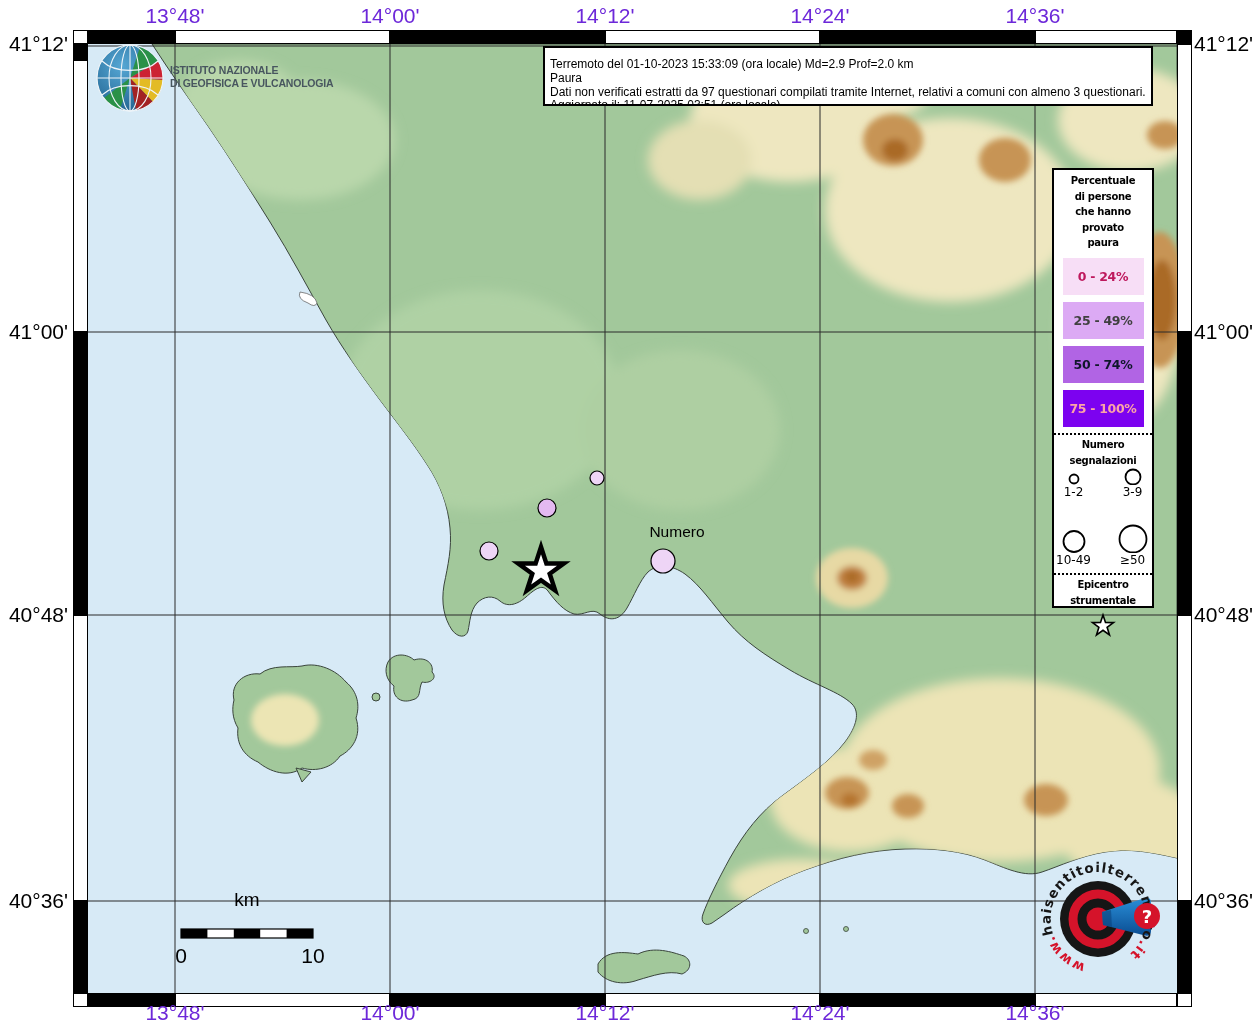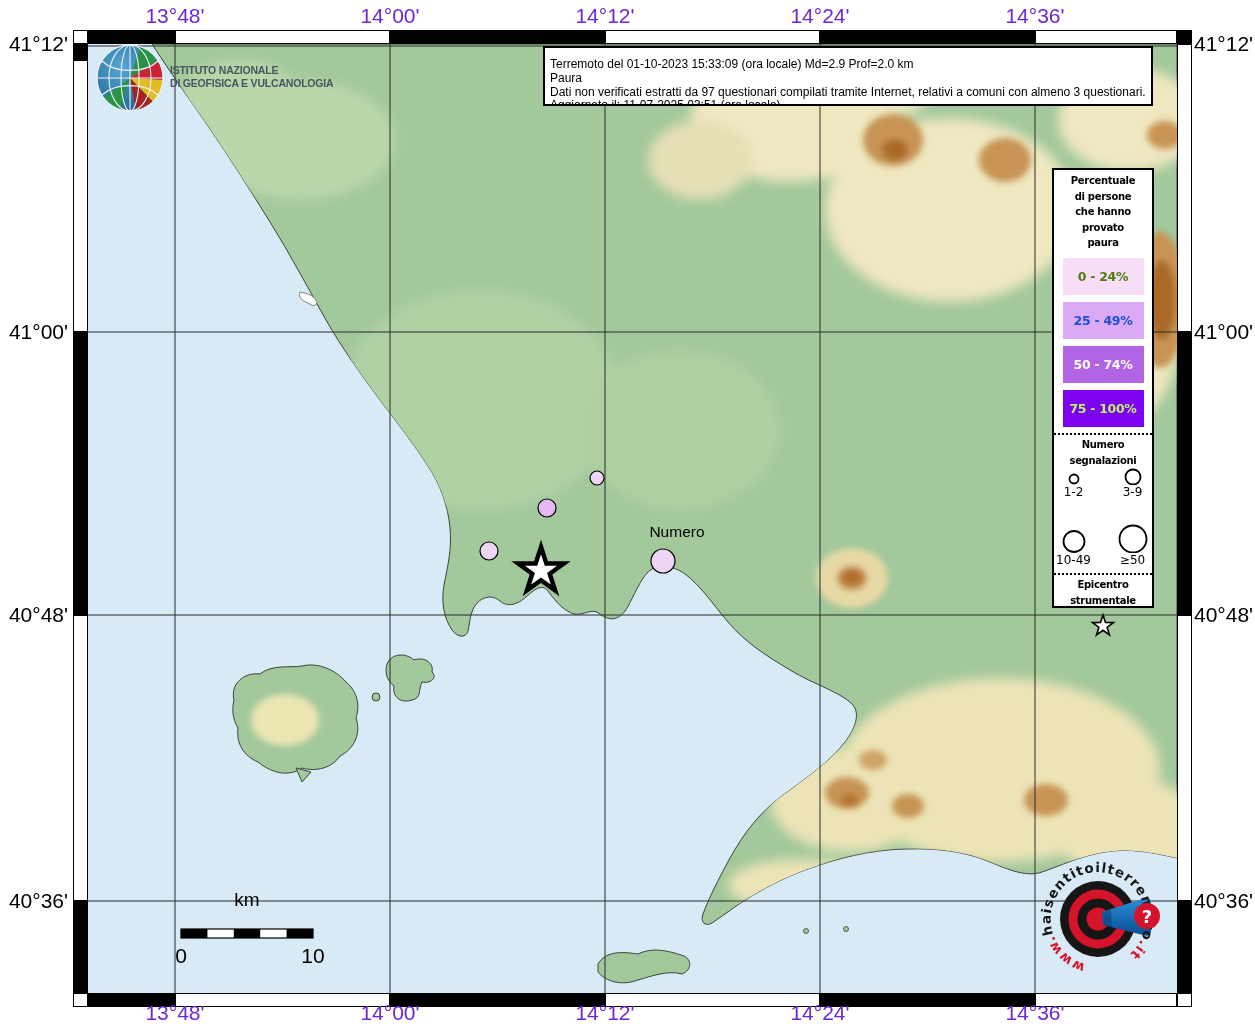--- a/index.html
+++ b/index.html
@@ -272,24 +272,24 @@
   </div>
 
   <div id="legend">
     <div class="lg-title">
       <div>Percentuale</div>
       <div>di persone</div>
       <div>che hanno</div>
       <div>provato</div>
       <div>paura</div>
     </div>
-    <div class="swatch" style="background: rgb(247, 222, 246); color: #4d7c0f;">0 - 24%</div>
-    <div class="swatch" style="background: rgb(220, 170, 244); color: #1d4ed8;">25 - 49%</div>
-    <div class="swatch" style="background: rgb(177, 100, 228); color: #ffffff;">50 - 74%</div>
-    <div class="swatch" style="background: rgb(124, 2, 240); color: #bef264;">75 - 100%</div>
+    <div class="swatch" style="background: rgb(247, 222, 246); color: #be185d;">0 - 24%</div>
+    <div class="swatch" style="background: rgb(220, 170, 244); color: #404040;">25 - 49%</div>
+    <div class="swatch" style="background: rgb(177, 100, 228); color: #0f172a;">50 - 74%</div>
+    <div class="swatch" style="background: rgb(124, 2, 240); color: #fca5a5;">75 - 100%</div>
 
     <div class="lg-sep"></div>
     <div class="lg-title" style="margin-top:0">
       <div>Numero</div>
       <div>segnalazioni</div>
     </div>
 
     <div class="circ-grid">
       <div class="circ-cell">
         <svg width="34" height="17">

